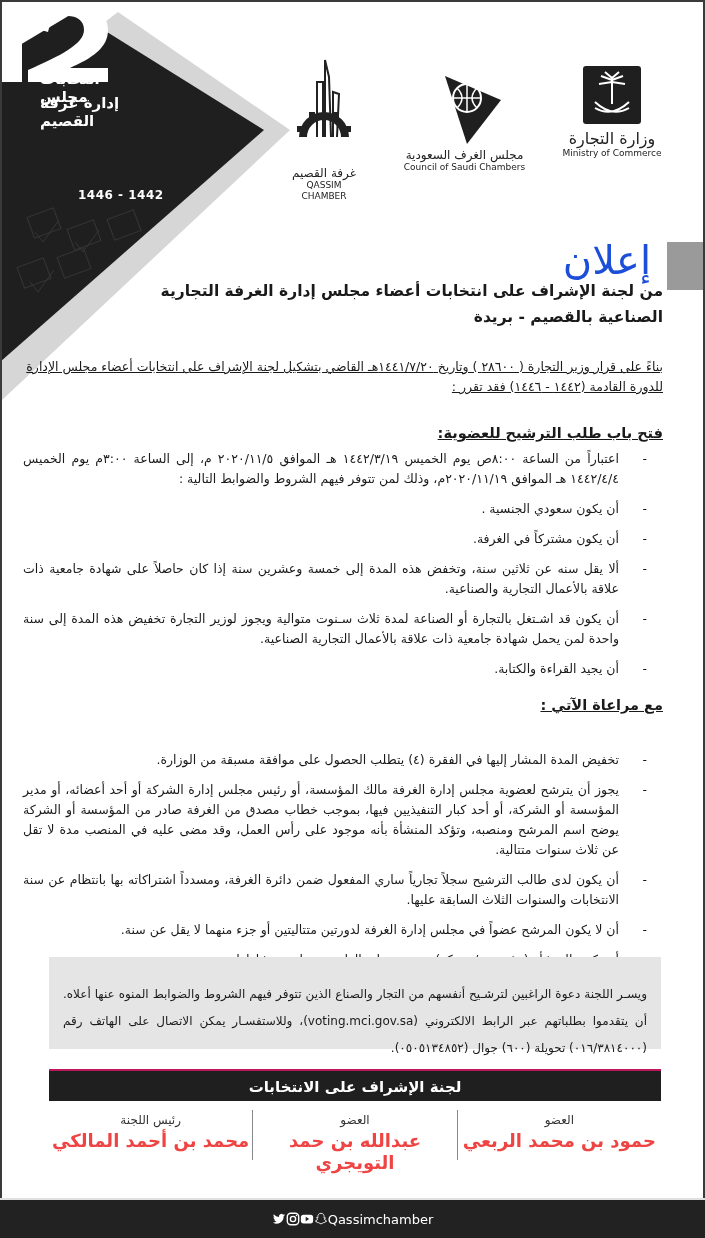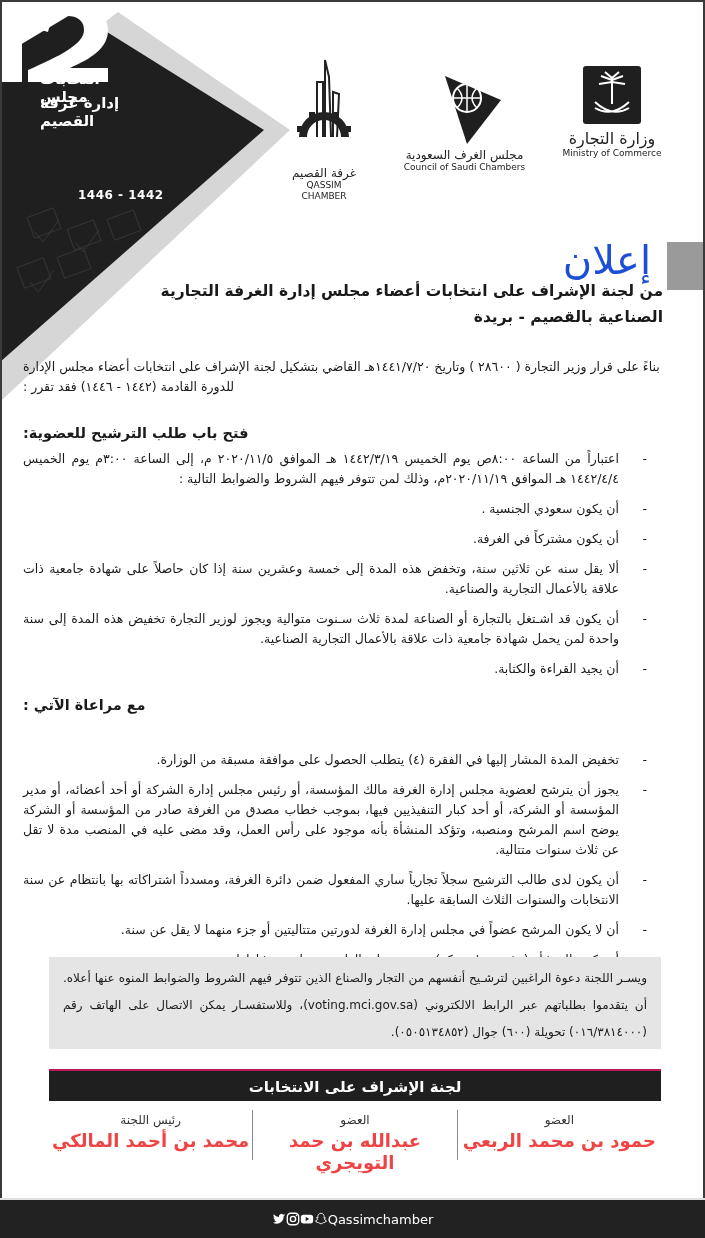--- a/index.html
+++ b/index.html
@@ -24,33 +24,33 @@
   .logo-ministry { left: 550px; top: 62px; width: 120px; }
   .logo .ar { font-size: 12px; line-height: 14px; color: #222; }
   .logo .en { font-size: 9px; line-height: 11px; color: #222; direction: ltr; }
   .logo .ar-big { font-size: 16px; line-height: 18px; color: #222; }
 
   
   .title-bar { position: absolute; right: 0; top: 240px; width: 36px; height: 48px; background: #9a9a9a; }
   .title { position: absolute; right: 52px; top: 232px; font-size: 40px; font-weight: normal; line-height: 52px; color: #1d4ed8; }
   .subtitle { position: absolute; right: 40px; top: 276px; width: 560px; font-size: 15.5px; font-weight: bold; line-height: 26px; text-align: right; color: #1a1a1a; }
 
-  .content { position: absolute; right: 40px; width: 640px; text-align: left; direction: rtl; }
+  .content { position: absolute; right: 40px; width: 640px; text-align: right; direction: rtl; text-decoration: underline; }
   .intro { top: 355px; font-size: 12.5px; line-height: 20px; }
   .section-h { font-size: 14.5px; font-weight: bold; margin-top: 7px; }
   .sec1 { top: 416px; }
   .sec2 { top: 688px; }
 
   ul.bullets { list-style: none; position: absolute; right: 40px; width: 640px; direction: rtl; text-align: justify; }
   ul.bullets li { position: relative; padding-right: 44px; font-size: 12.5px; line-height: 20px; margin-bottom: 10px; }
   ul.bullets li::before { content: "-"; position: absolute; right: 16px; top: 0; }
   .list1 { top: 447px; }
   .list2 { top: 718px; margin-top: 30px; }
 
-  .notice { position: absolute; left: 47px; top: 955px; width: 612px; height: 92px; background: #e5e5e5; padding: 8px 14px; direction: rtl; text-align: justify; font-size: 12px; line-height: 27px; }
+  .notice { position: absolute; left: 47px; top: 955px; width: 612px; height: 92px; background: #e5e5e5; padding: 24px 14px; direction: rtl; text-align: justify; font-size: 12px; line-height: 27px; }
 
   .committee-bar { position: absolute; left: 47px; top: 1067px; width: 612px; height: 32px; background: #1f1f1f; color: #fff; text-align: center; font-size: 15px; font-weight: bold; line-height: 32px; border-top: 2px solid #be185d; }
 
   .signers { position: absolute; left: 47px; top: 1108px; width: 612px; height: 50px; display: flex; flex-direction: row; direction: rtl; }
   .signer { flex: 1; text-align: center; position: relative; }
   .signer + .signer { border-right: 1px solid #888; }
   .signer .role { font-size: 12px; color: #333; line-height: 20px; }
   .signer .name { font-size: 18px; font-weight: bold; line-height: 22px; color: #ef4444; }
 
   .footer { position: absolute; left: 0; top: 1198px; width: 705px; height: 40px; background: #222; border-top: 2px solid #e0e0e0; display: flex; align-items: center; justify-content: center; color: #fff; direction: ltr; }

